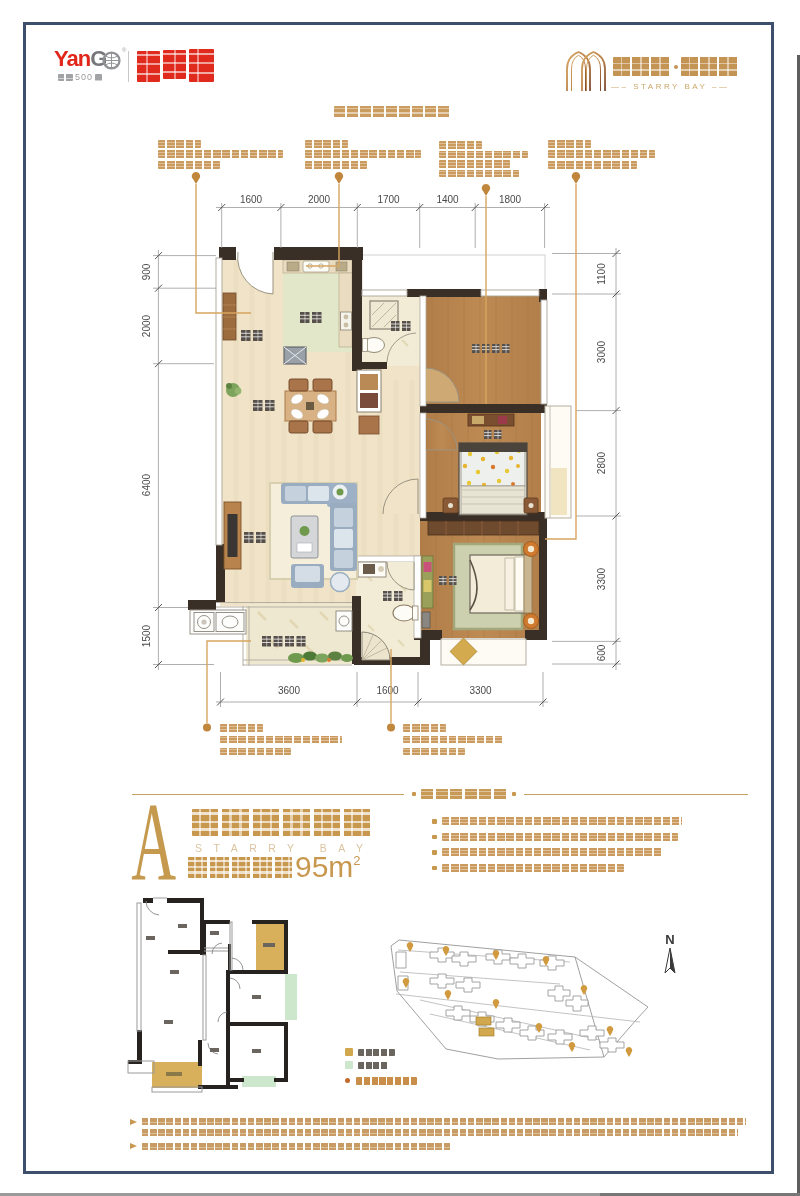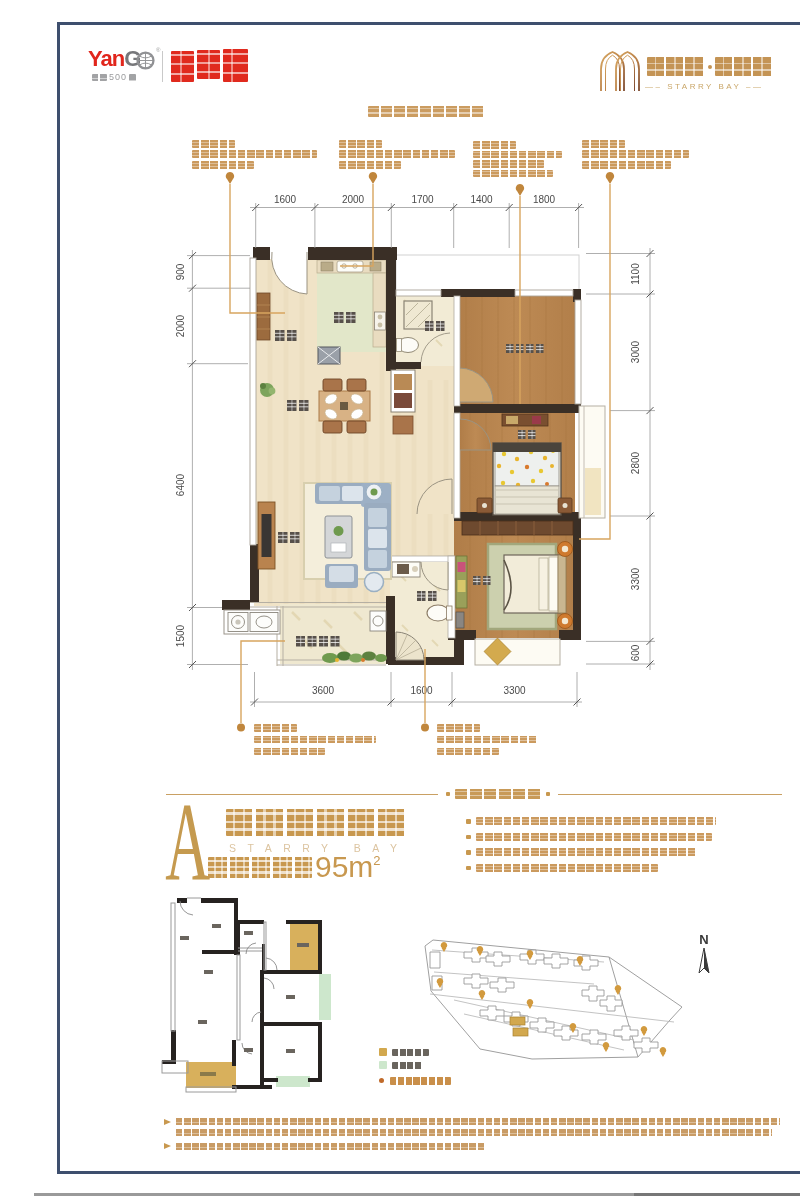--- a/index.html
+++ b/index.html
@@ -1,16 +1,16 @@
 <!DOCTYPE html>
 <html><head>
 <meta charset="utf-8">
 <style>
 html,body{margin:0;padding:0;background:#fff;width:800px;height:1196px;overflow:hidden;font-family:"Liberation Sans",sans-serif;}
-#page{position:relative;width:638px;height:1196px;background:#fff;filter:blur(0.45px);margin-left:34px;}
+#page{position:relative;width:638px;height:1196px;background:#fff;filter:blur(0.45px);}
 .abs{position:absolute;}
 .cb{display:inline-block;vertical-align:top;border-radius:1px;}
 .a8{height:7.6px;background:repeating-linear-gradient(0deg,transparent 0 2.2px,rgba(255,255,255,.4) 2.2px 3.2px,transparent 3.2px 5.4px,rgba(255,255,255,.35) 5.4px 6.2px,transparent 6.2px 7.6px),repeating-linear-gradient(90deg,#cb9a5e 0 7.4px,transparent 7.4px 9.2px);}
 .an{position:absolute;}
 .an i{display:block;margin-bottom:2.9px;}
 </style>
 </head>
 <body>
 <div id="page">
 
@@ -580,21 +580,21 @@
 </div>
 
 <div class="abs" style="left:124px;top:801px;width:90px;height:90px;font-family:'Liberation Serif',serif;font-size:113px;line-height:81px;color:#c59a4f;transform:scale(.55,1);transform-origin:16px 0;">A</div>
 
 <div class="abs" style="left:192px;top:809px;width:185px;height:28px;font-size:0;white-space:nowrap;">
 <span class="cb" style="width:181px;height:27px;background:repeating-linear-gradient(0deg,transparent 0 5px,rgba(255,255,255,.72) 5px 8px,transparent 8px 13px,rgba(255,255,255,.65) 13px 15.5px,transparent 15.5px 21px,rgba(255,255,255,.72) 21px 24px,transparent 24px 27px),repeating-linear-gradient(90deg,transparent 0 7px,rgba(255,255,255,.55) 7px 9.5px,transparent 9.5px 17px,rgba(255,255,255,.55) 17px 19.5px,transparent 19.5px 30.4px),repeating-linear-gradient(90deg,#c8984f 0 26.4px,transparent 26.4px 30.4px);"></span>
 </div>
 
 <div class="abs" style="left:195px;top:842px;width:185px;height:11px;color:#dcc4a0;font-size:10.5px;letter-spacing:11.5px;">STARRY BAY</div>
 
-<div class="abs" style="left:174px;top:855px;width:180px;height:24px;font-size:0;white-space:nowrap;">
+<div class="abs" style="left:188px;top:855px;width:180px;height:24px;font-size:0;white-space:nowrap;">
 <span class="cb" style="width:104px;height:21px;margin-top:2px;background:repeating-linear-gradient(0deg,transparent 0 4px,rgba(255,255,255,.7) 4px 6.5px,transparent 6.5px 10px,rgba(255,255,255,.6) 10px 12px,transparent 12px 16.5px,rgba(255,255,255,.7) 16.5px 18.5px,transparent 18.5px 21px),repeating-linear-gradient(90deg,transparent 0 5.5px,rgba(255,255,255,.55) 5.5px 7.5px,transparent 7.5px 13px,rgba(255,255,255,.5) 13px 15px,transparent 15px 21.8px),repeating-linear-gradient(90deg,#c8984f 0 18.8px,transparent 18.8px 21.8px);"></span>
 <span style="font-size:30px;color:#c8984f;font-family:'Liberation Sans',sans-serif;line-height:24px;letter-spacing:0px;vertical-align:top;margin-left:3px;">95m</span>
 <span style="font-size:13px;color:#c8984f;vertical-align:top;position:relative;top:-2px;">2</span>
 </div>
 
 <div class="abs" style="left:432px;top:817px;width:260px;">
 <div style="height:15.5px;font-size:0;"><span class="cb" style="width:4.5px;height:4.5px;background:#c8984f;margin-top:2px;"></span><span class="cb a8" style="margin-left:5px;width:240px;height:8px;"></span></div>
 <div style="height:15.5px;font-size:0;"><span class="cb" style="width:4.5px;height:4.5px;background:#c8984f;margin-top:2px;"></span><span class="cb a8" style="margin-left:5px;width:236px;height:8px;"></span></div>
 <div style="height:15.5px;font-size:0;"><span class="cb" style="width:4.5px;height:4.5px;background:#c8984f;margin-top:2px;"></span><span class="cb a8" style="margin-left:5px;width:221px;height:8px;"></span></div>
 <div style="height:15.5px;font-size:0;"><span class="cb" style="width:4.5px;height:4.5px;background:#c8984f;margin-top:2px;"></span><span class="cb a8" style="margin-left:5px;width:182px;height:8px;"></span></div>

